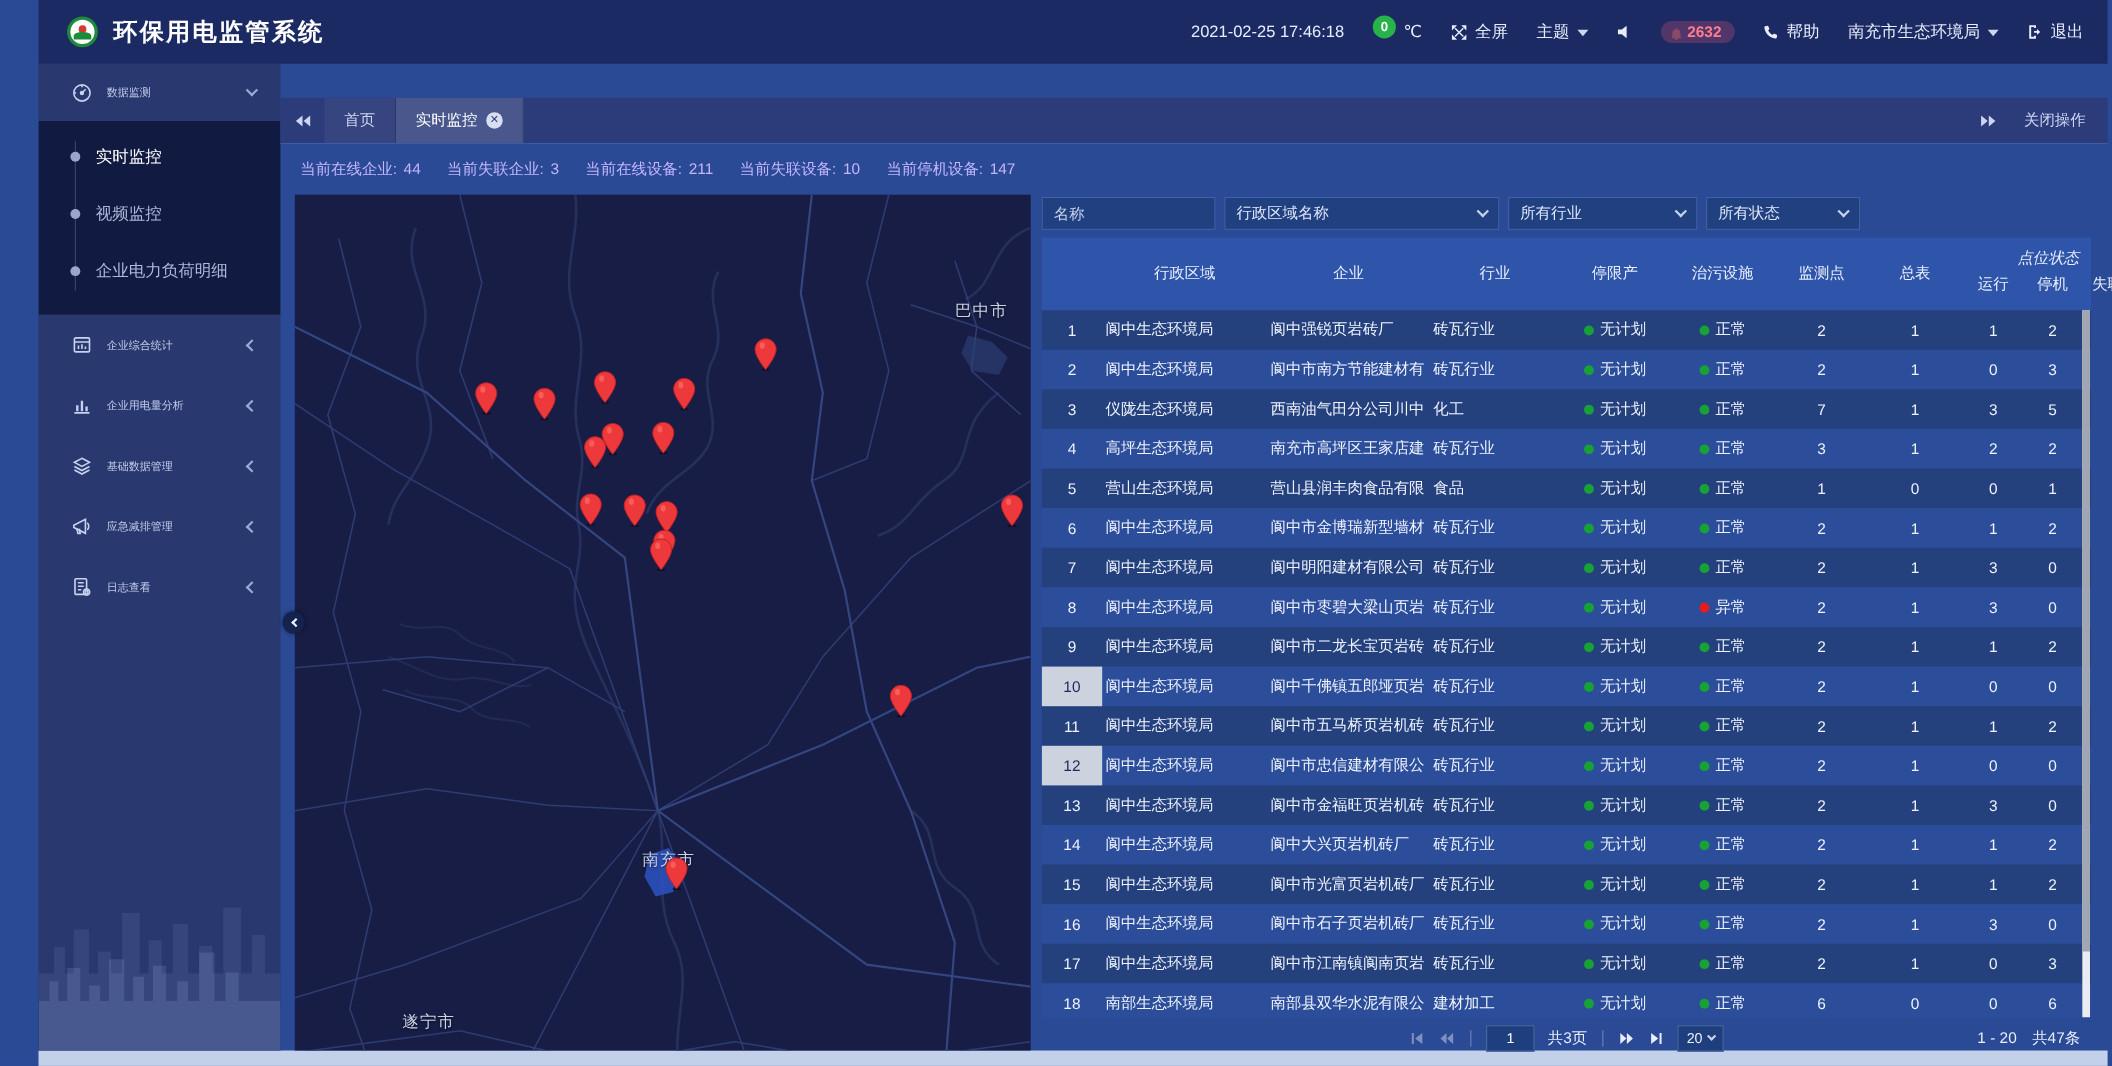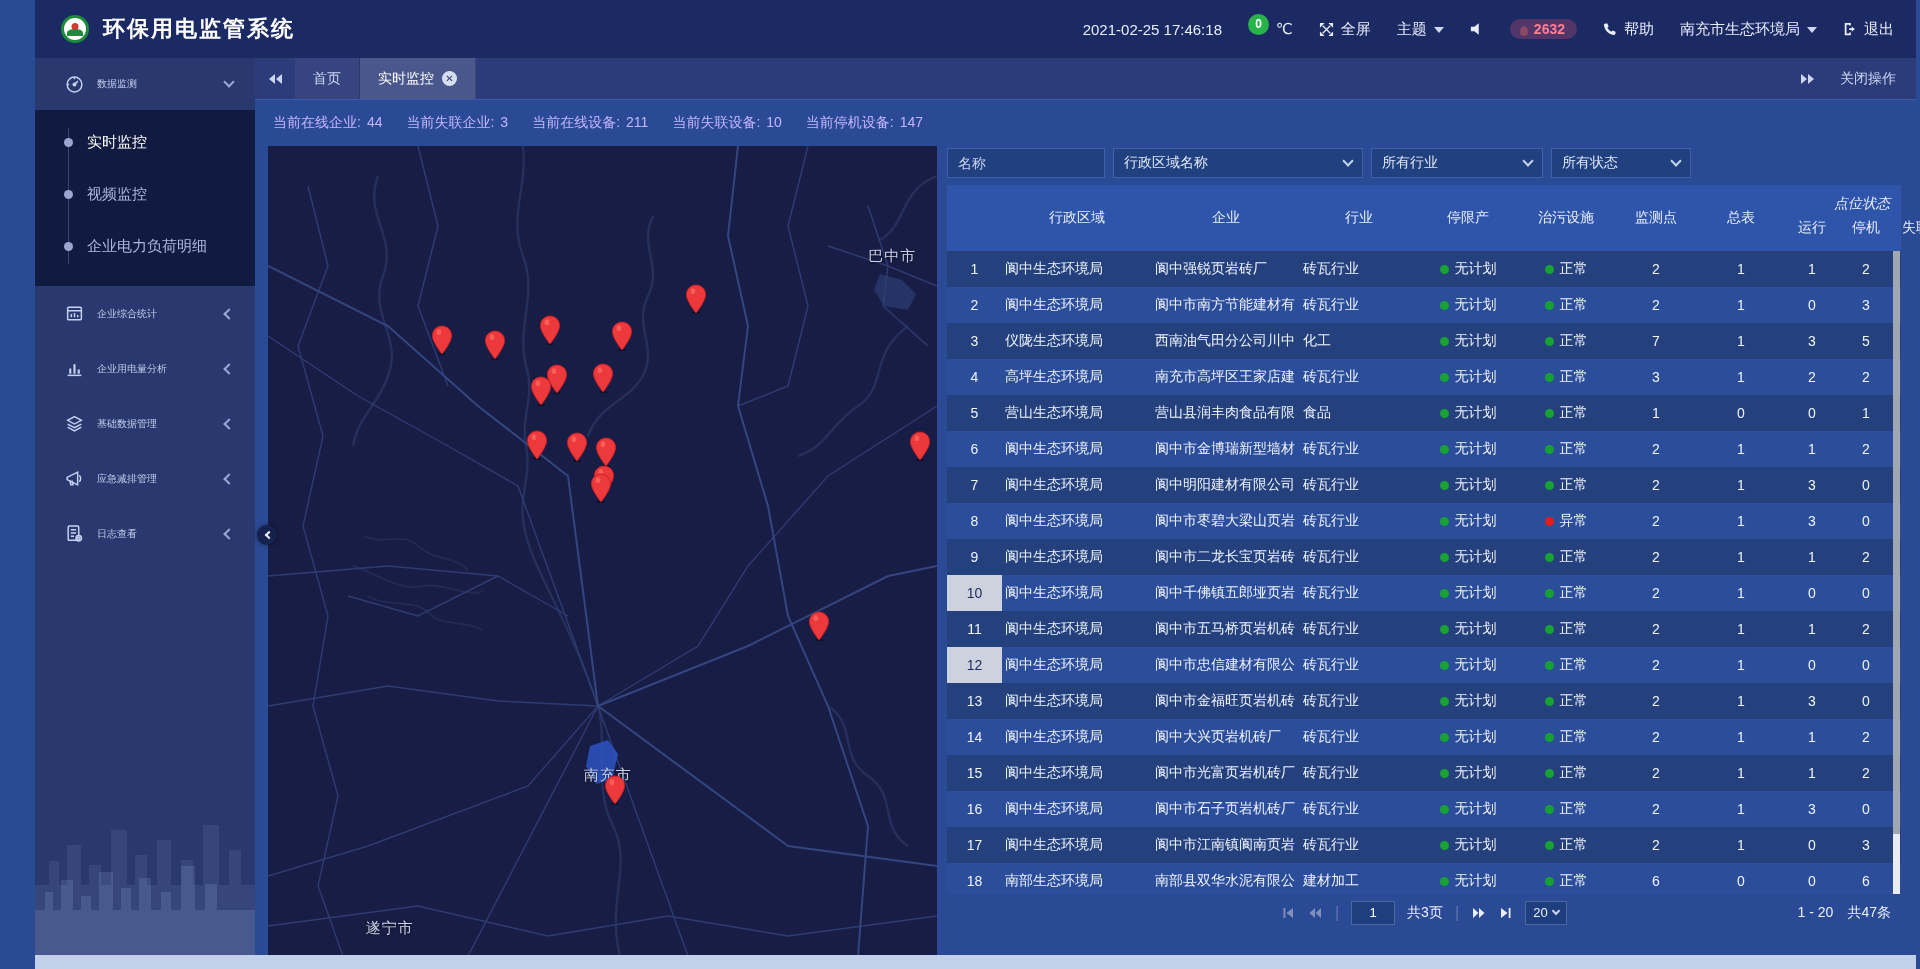--- a/index.html
+++ b/index.html
@@ -34,21 +34,21 @@
   .chev.left{transform:rotate(45deg);}
   .chev.down{transform:rotate(-45deg);margin-top:-4px;}
   .submenu{background:#111a40;position:relative;padding:6px 0 14px;}
   .submenu::before{content:"";position:absolute;left:33px;top:18px;bottom:22px;width:1px;background:#3a4570;}
   .sub-item{height:52px;display:flex;align-items:center;padding-left:52px;font-size:15px;color:#aeb9dd;position:relative;cursor:pointer;}
   .sub-item::before{content:"";position:absolute;left:29px;width:9px;height:9px;border-radius:50%;background:#9aa6cf;}
   .sub-item.active{color:#ffffff;}
   .skyline{position:absolute;bottom:0;left:0;}
 
   
-  .main{flex:1;display:flex;flex-direction:column;min-width:0;position:relative;}
+  .main{flex:1;display:flex;flex-direction:column;min-width:0;position:relative;margin-top:31px;}
   .tabbar{height:41px;background:#2c3c7a;display:flex;align-items:stretch;color:#cdd6f1;font-size:14px;flex:none;}
   .tab-arr{width:40px;display:flex;align-items:center;justify-content:center;cursor:pointer;}
   .tri{width:0;height:0;border-top:6px solid transparent;border-bottom:6px solid transparent;}
   .tri.l{border-right:8px solid #cdd6f1;}
   .tri.r{border-left:8px solid #cdd6f1;}
   .tri.sm.l{border-right:6px solid #cdd6f1;border-top-width:5px;border-bottom-width:5px;}
   .tri.sm.r{border-left:6px solid #cdd6f1;border-top-width:5px;border-bottom-width:5px;}
   .dbl{display:flex;gap:1px;}
   .tab{display:flex;align-items:center;gap:8px;padding:0 18px;background:rgba(255,255,255,.05);border-right:1px solid rgba(0,0,0,.18);cursor:pointer;}
   .tab.active{background:rgba(255,255,255,.14);color:#fff;}

